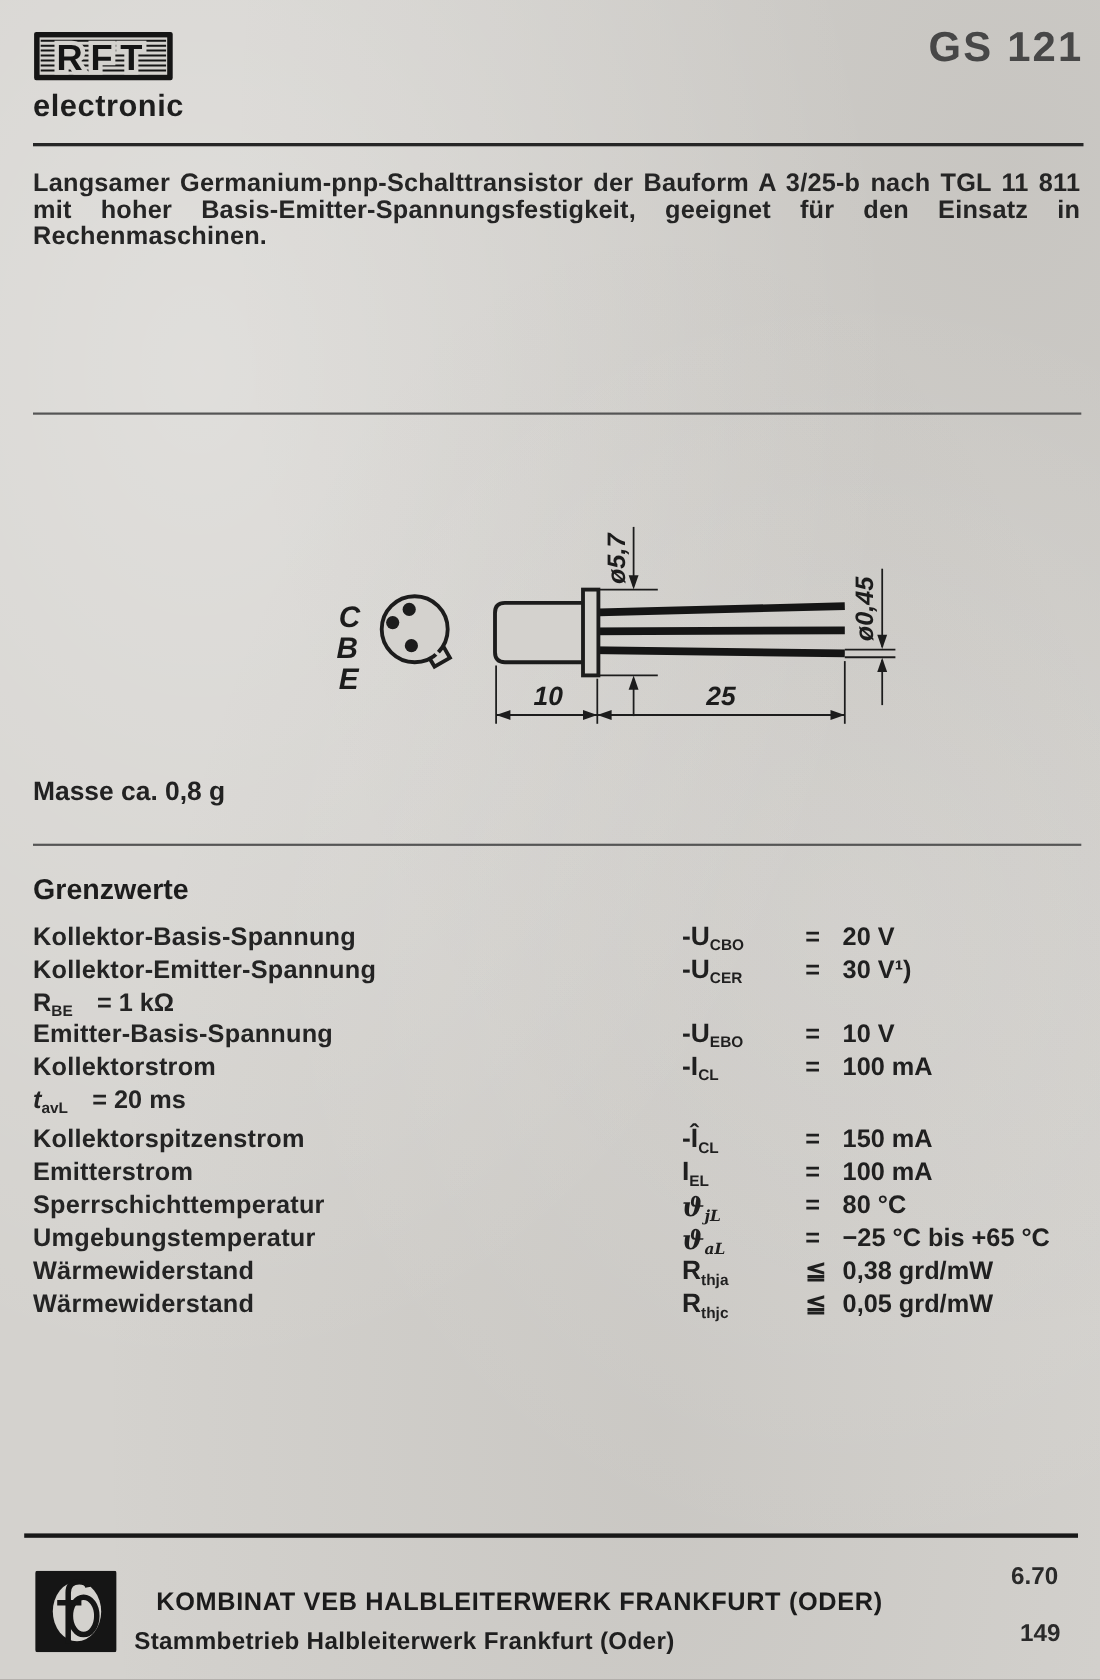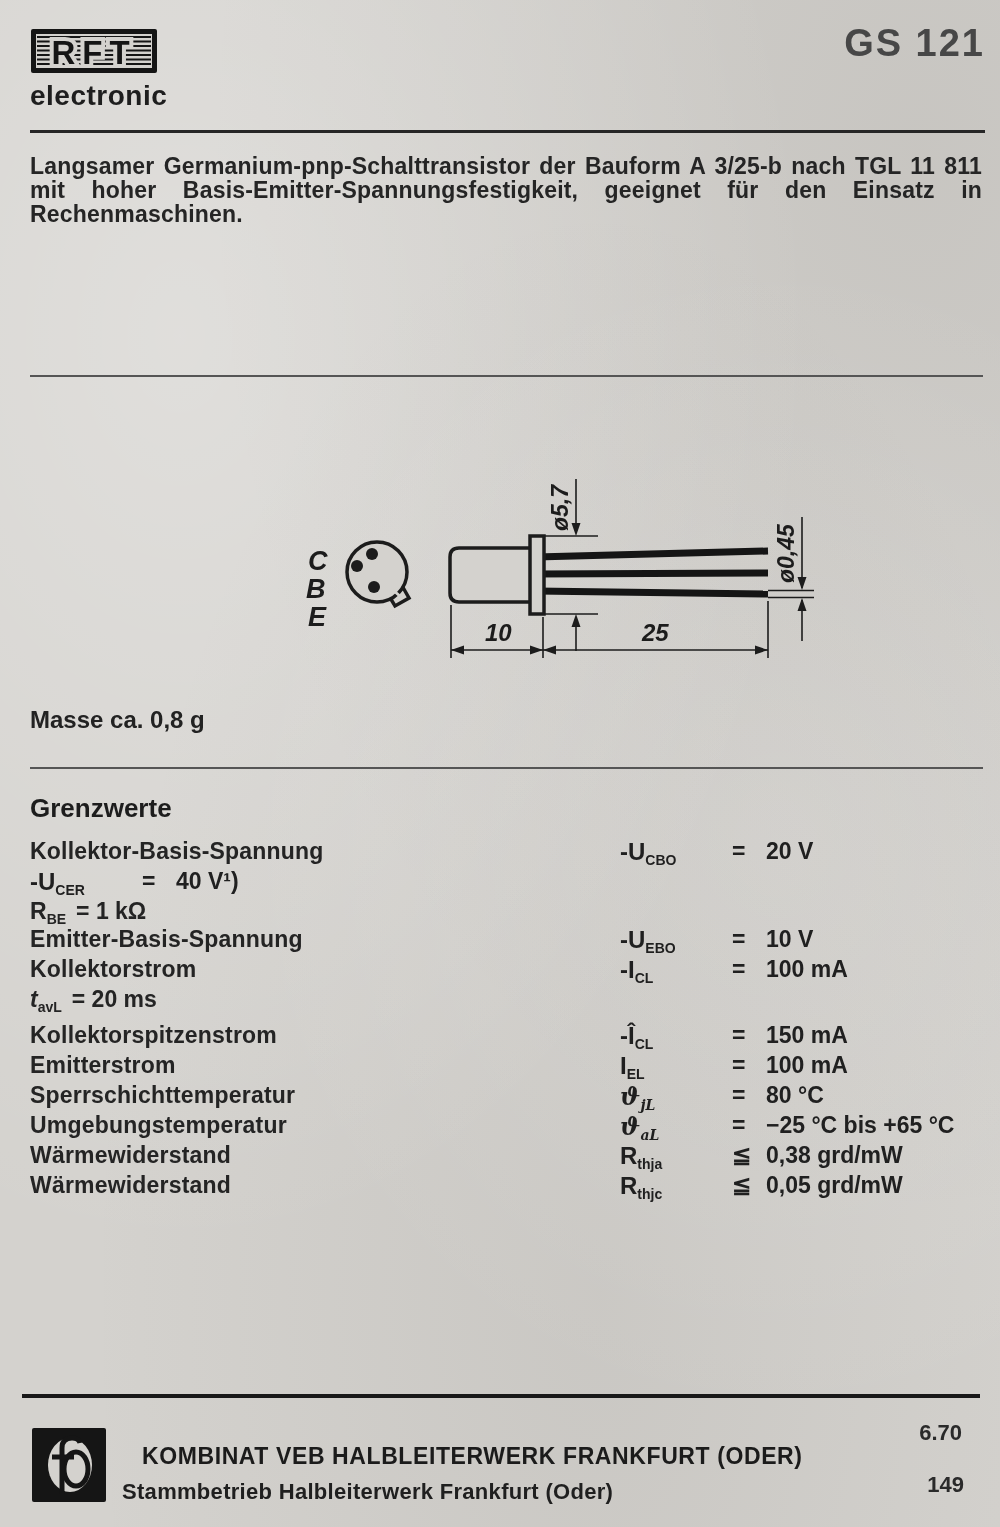--- a/index.html
+++ b/index.html
@@ -39,21 +39,21 @@
   .limits{position:absolute;left:30px;top:838px;width:952px;}
   .lim-row{display:flex;align-items:flex-start;height:30px;}
   .lim-row.gap-before{margin-top:8px;}
   .lim-subrow{height:28px;font-size:23px;font-weight:600;color:#242424;}
   .lim-label{width:590px;font-size:23px;font-weight:600;letter-spacing:0.2px;color:#242424;}
   .lim-sym{width:112px;font-size:24px;font-weight:bold;color:#1f1f1f;}
   .lim-sym.theta{font-family:"DejaVu Serif", serif;font-style:italic;}
   .lim-rel{width:34px;font-size:23px;font-weight:bold;color:#1f1f1f;}
   .lim-val{flex:1;font-size:23px;font-weight:600;color:#202020;}
   sub{font-size:14px;font-weight:bold;letter-spacing:0;vertical-align:-5px;}
-  .cond-post{margin-left:10px;}
+  .cond-post{margin-left:22px;}
   .it{font-style:italic;}
   
   .footer-line1{position:absolute;left:122px;top:1443px;font-size:23px;font-weight:bold;letter-spacing:0.6px;color:#1b1b1b;margin-left:20px;}
   .footer-line2{position:absolute;left:122px;top:1479px;font-size:22px;font-weight:bold;letter-spacing:0.3px;color:#1f1f1f;}
   .footer-date{position:absolute;right:38px;top:1420px;font-size:22px;font-weight:600;color:#2a2a2a;}
   .footer-page{position:absolute;right:36px;top:1472px;font-size:22px;font-weight:600;color:#2a2a2a;}
   svg text{font-family:"Liberation Sans", sans-serif;}
 </style>
 </head>
 <body>
@@ -153,23 +153,24 @@
   <div class="limits">
 
     <div class="lim-row">
       <div class="lim-label">Kollektor-Basis-Spannung</div>
       <div class="lim-sym"><span>-U</span><sub>CBO</sub></div>
       <div class="lim-rel">=</div>
       <div class="lim-val">20 V</div>
     </div>
 
     <div class="lim-row">
+      <div class="lim-label">Kollektor-Emitter-Spannung</div>
       <div class="lim-sym"><span>-U</span><sub>CER</sub></div>
       <div class="lim-rel">=</div>
-      <div class="lim-val">40 V¹)</div>
+      <div class="lim-val">30 V¹)</div>
     </div>
     <div class="lim-subrow">
       <span>R</span><sub>BE</sub><span class="cond-post">= 1 kΩ</span>
     </div>
 
     <div class="lim-row">
       <div class="lim-label">Emitter-Basis-Spannung</div>
       <div class="lim-sym"><span>-U</span><sub>EBO</sub></div>
       <div class="lim-rel">=</div>
       <div class="lim-val">10 V</div>

